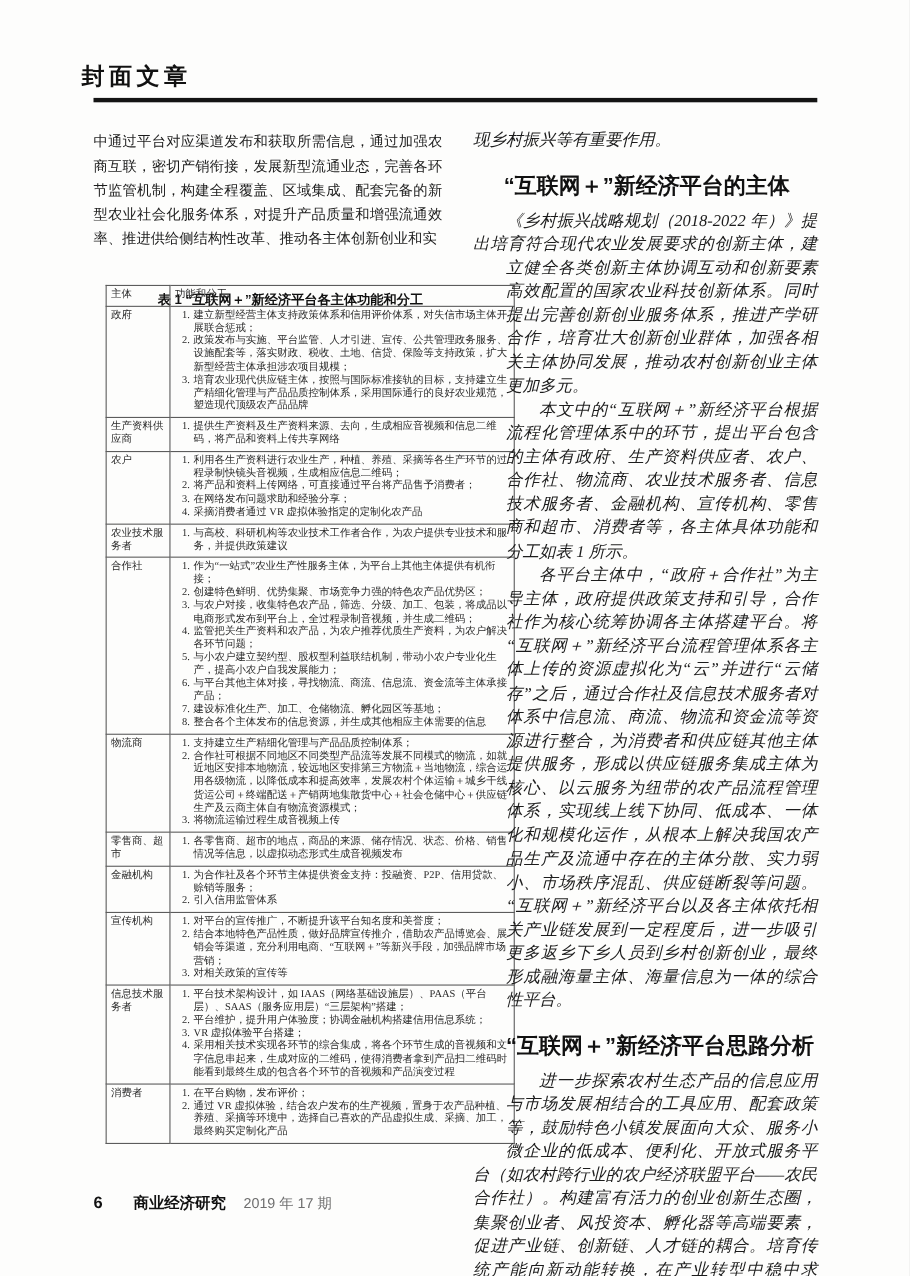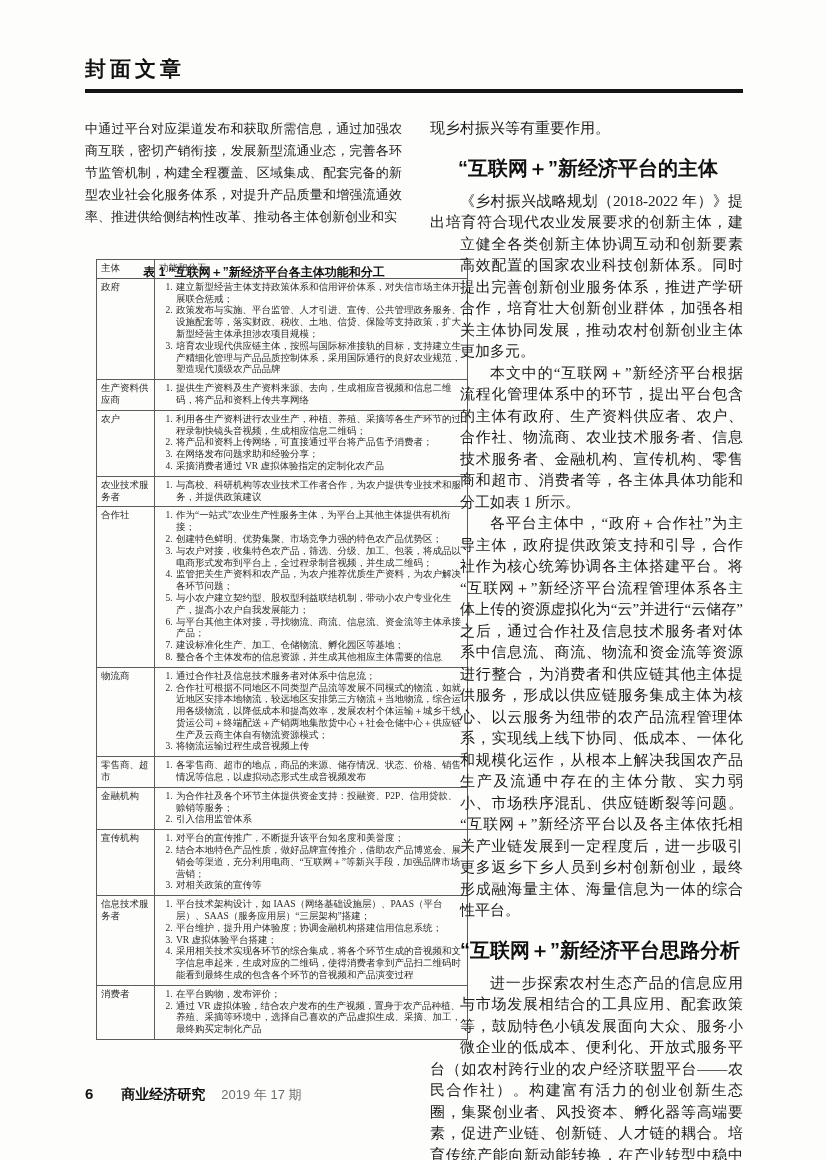--- a/index.html
+++ b/index.html
@@ -3,21 +3,21 @@
 <meta charset="utf-8">
 <style>
   html,body { margin:0; padding:0; background:#e8e8e6; }
   .page {
     position:relative; width:827px; height:1160px; margin:0 auto;
     background:#fdfdfc; color:#1c1c1c; overflow:hidden;
     font-family:"Liberation Serif", serif;
   }
   
   .masthead {
-    position:absolute; left:85px; top:55px;
+    position:absolute; left:74px; top:55px;
     font-family:"Liberation Sans", sans-serif; font-weight:bold;
     font-size:21px; letter-spacing:4px; color:#111;
   }
   .rule { position:absolute; left:85px; top:89px; width:658px; height:4px; background:#141414; }
 
   
   .left-col { position:absolute; left:85px; top:118px; width:317px; }
   .left-col p {
     margin:0; font-size:13px; line-height:22px;
     text-align:justify; text-justify:inter-character;
@@ -38,21 +38,21 @@
     text-align:left; font-weight:normal; word-break:break-all;
   }
   table.subjects col.c-subject { width:58px; }
   table.subjects ol { margin:0; padding-left:16px; }
   table.subjects li { padding-left:1px; margin:0; }
 
   
   .right-col { position:absolute; left:430px; top:118px; width:313px; }
   .right-col p {
     margin:0; font-size:15px; line-height:21.5px;
-    text-align:justify; text-justify:inter-character;
+    text-align:justify; text-justify:inter-character;font-style:italic;
   }
   .right-col p.para { text-indent:2em; }
   .col-cut { float:left; width:30px; height:806px; }
   .sec-heading {
     margin:15px 0 9px 0; padding-left:28px;
     font-family:"Liberation Sans", sans-serif; font-weight:bold;
     font-size:20px; color:#111;
   }
 
   
@@ -134,21 +134,21 @@
               <li>与平台其他主体对接，寻找物流、商流、信息流、资金流等主体承接产品；</li>
               <li>建设标准化生产、加工、仓储物流、孵化园区等基地；</li>
               <li>整合各个主体发布的信息资源，并生成其他相应主体需要的信息</li>
             </ol>
           </td>
         </tr>
         <tr>
           <td>物流商</td>
           <td>
             <ol>
-              <li>通过合作社及信息技术服务者对体系中信息流；</li>
+              <li>支持建立生产精细化管理与产品品质控制体系；</li>
               <li>合作社可根据不同地区不同类型产品流等发展不同模式的物流，如就近地区安排本地物流，较远地区安排第三方物流＋当地物流，综合运用各级物流，以降低成本和提高效率，发展农村个体运输＋城乡干线货运公司＋终端配送＋产销两地集散货中心＋社会仓储中心＋供应链生产及云商主体自有物流资源模式；</li>
               <li>将物流运输过程生成音视频上传</li>
             </ol>
           </td>
         </tr>
         <tr>
           <td>零售商、超市</td>
           <td>
             <ol>
               <li>各零售商、超市的地点，商品的来源、储存情况、状态、价格、销售情况等信息，以虚拟动态形式生成音视频发布</li>

